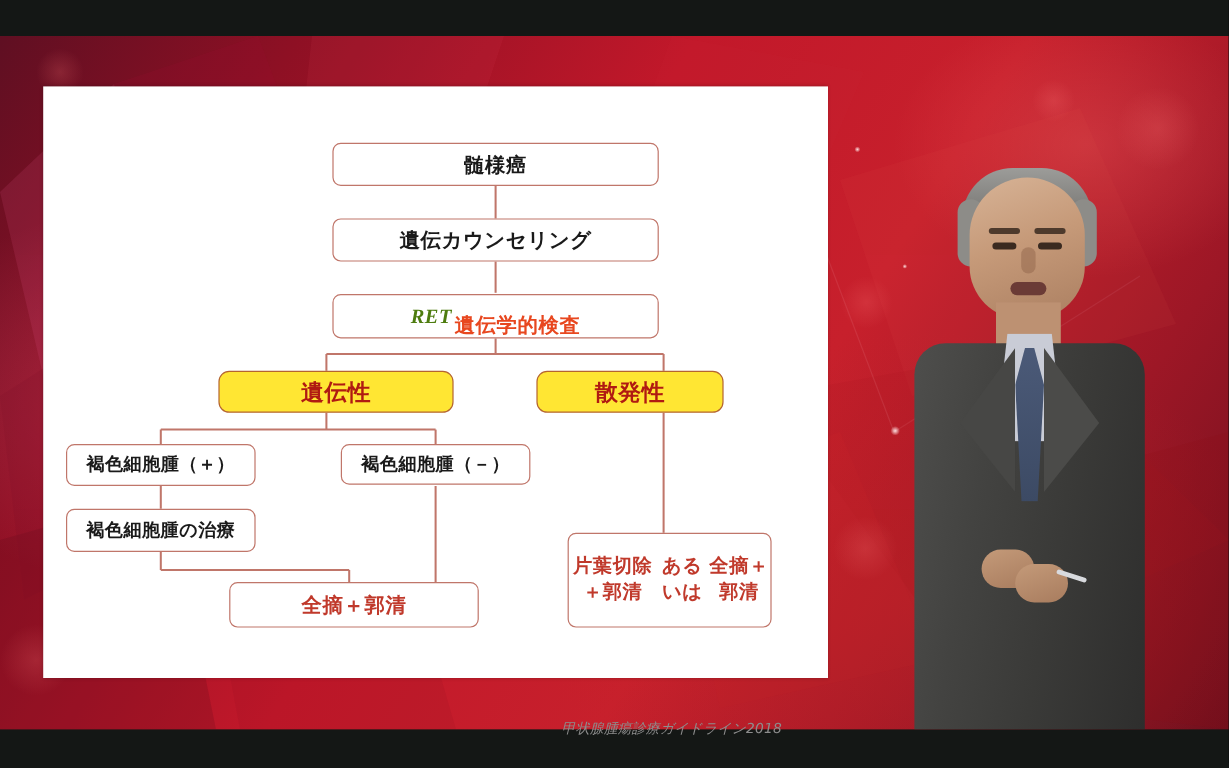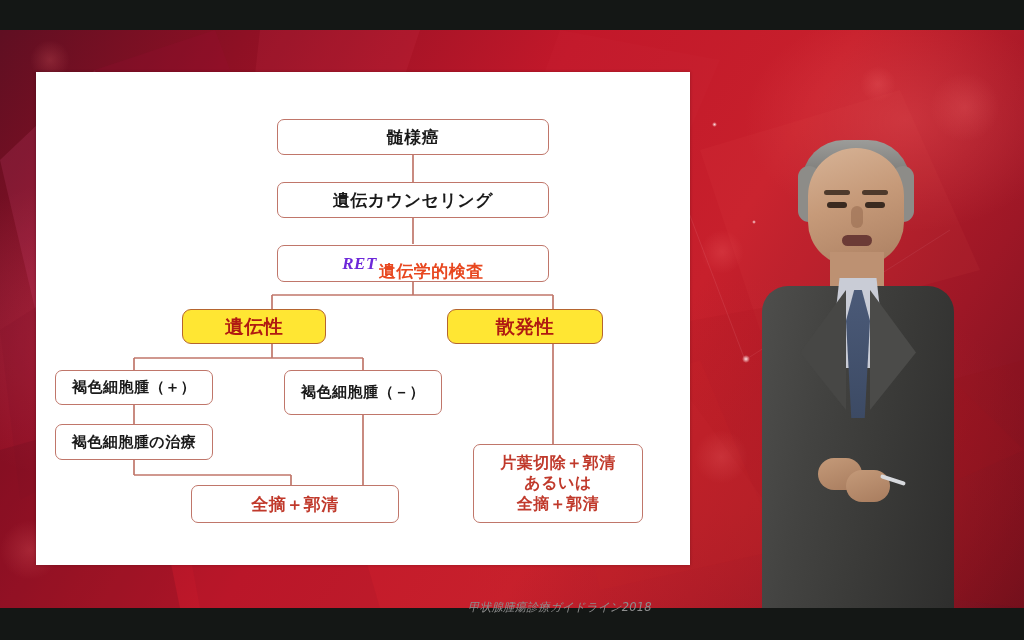--- a/index.html
+++ b/index.html
@@ -55,23 +55,23 @@
   #flow{position:absolute;left:0;top:0;width:654px;height:493px;}
 
   
   .node{position:absolute;box-sizing:border-box;border:1.6px solid #c0766a;background:#fff;border-radius:7px;
         display:flex;align-items:center;justify-content:center;text-align:center;
         font-family:Liberation Serif, serif;font-weight:bold;letter-spacing:.5px;z-index:3;}
   .node.blk{color:#1a1a1a;font-size:17px;}
   .node.red{color:#c0392b;font-size:17px;}
   .node.ylw{background:#ffe633;border:1.8px solid #b5652f;border-radius:9px;color:#b01a12;font-size:19px;}
   .node.small{font-size:15px;}
-  .ret-i{font-style:italic;font-weight:bold;color:#6d28d9;padding-right:2px;}
+  .ret-i{font-style:italic;font-weight:bold;color:#4d7c0f;padding-right:2px;}
   .ret-t{color:#e8471f;margin-top:16px;}
-  .multi{flex-direction:column;line-height:1.28;}
+  .multi{flex-direction:row;line-height:1.28;}
 
   #citation{position:absolute;left:432px;top:528px;font-size:11.5px;color:#8d8d8d;
             font-family:"DejaVu Sans","Liberation Sans",sans-serif;letter-spacing:.2px;z-index:4;font-style:italic;}
 </style>
 </head>
 <body>
 
 <div id="stage">
 
   <div id="video-bg">
@@ -165,33 +165,33 @@
 
     <div class="node blk" style="left:241px;top:110px;width:272px;height:36px;">
       <span>遺伝カウンセリング</span>
     </div>
 
     <div class="node red" style="left:241px;top:173px;width:272px;height:37px;">
       <span class="ret-i">RET</span>
         <span class="ret-t">遺伝学的検査</span>
     </div>
 
-    <div class="node ylw" style="left:146px;top:237px;width:144px;height:35px;">
+    <div class="node ylw" style="left:146px;top:237px;width:196px;height:35px;">
       <span>遺伝性</span>
     </div>
 
     <div class="node ylw" style="left:411px;top:237px;width:156px;height:35px;">
       <span>散発性</span>
     </div>
 
     <div class="node blk small" style="left:19px;top:298px;width:158px;height:35px;">
       <span>褐色細胞腫（＋）</span>
     </div>
 
-    <div class="node blk small" style="left:248px;top:298px;width:158px;height:45px;">
+    <div class="node blk small" style="left:248px;top:298px;width:158px;height:34px;">
       <span>褐色細胞腫（－）</span>
     </div>
 
     <div class="node blk small" style="left:19px;top:352px;width:158px;height:36px;">
       <span>褐色細胞腫の治療</span>
     </div>
 
     <div class="node red" style="left:155px;top:413px;width:208px;height:38px;">
       <span>全摘＋郭清</span>
     </div>

